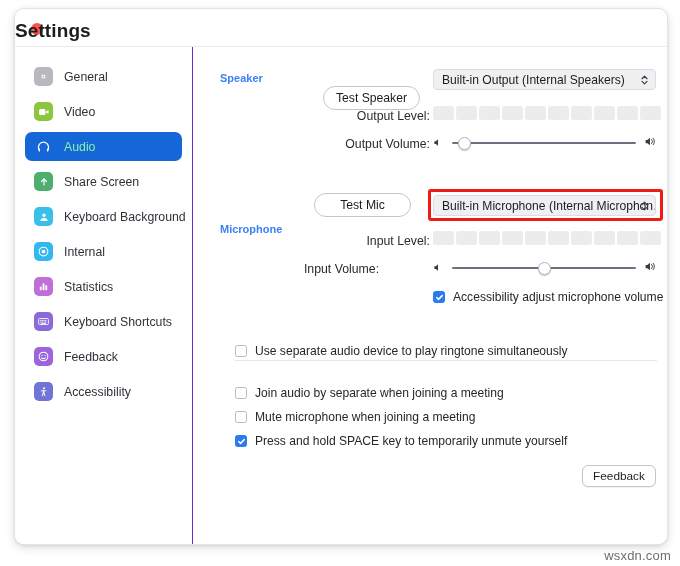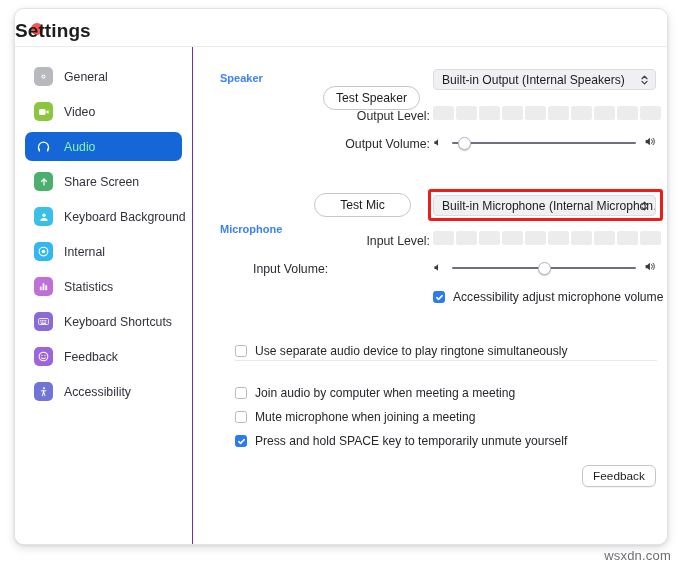--- a/index.html
+++ b/index.html
@@ -427,21 +427,21 @@
         <span class="seg"></span>
         <span class="seg"></span>
         <span class="seg"></span>
         <span class="seg"></span>
         <span class="seg"></span>
         <span class="seg"></span>
         <span class="seg"></span>
         <span class="seg"></span>
       </div>
 
-      <div class="row" style="left:60px; top:215px; width:177px; justify-content:flex-start;">
+      <div class="row" style="left:60px; top:215px; width:177px; justify-content:center;">
         <span class="field-label">Input Volume:</span>
       </div>
       <div class="row" style="left:240px; top:212px; width:224px;">
         <span class="spk-icon">
           <svg width="11" height="11" viewBox="0 0 24 24" fill="currentColor">
               <path d="M11 5L6.2 9H3v6h3.2L11 19z"></path>
             </svg>
         </span>
         <span class="slider" style="flex:1; margin:0 8px;">
           <span class="track"></span>
@@ -471,21 +471,21 @@
         </span>
         <span class="cb-label">Use separate audio device to play ringtone simultaneously</span>
       </div>
 
       <div class="divider" style="left:42px; top:313px; width:422px;"></div>
 
       <div class="cbrow" style="left:42px; top:339px;">
         <span class="cbox">
           
         </span>
-        <span class="cb-label">Join audio by computer when meeting a meeting</span>
+        <span class="cb-label">Join audio by separate when joining a meeting</span>
       </div>
 
       <div class="cbrow" style="left:42px; top:363px;">
         <span class="cbox">
           
         </span>
         <span class="cb-label">Mute microphone when joining a meeting</span>
       </div>
 
       <div class="cbrow" style="left:42px; top:387px;">

